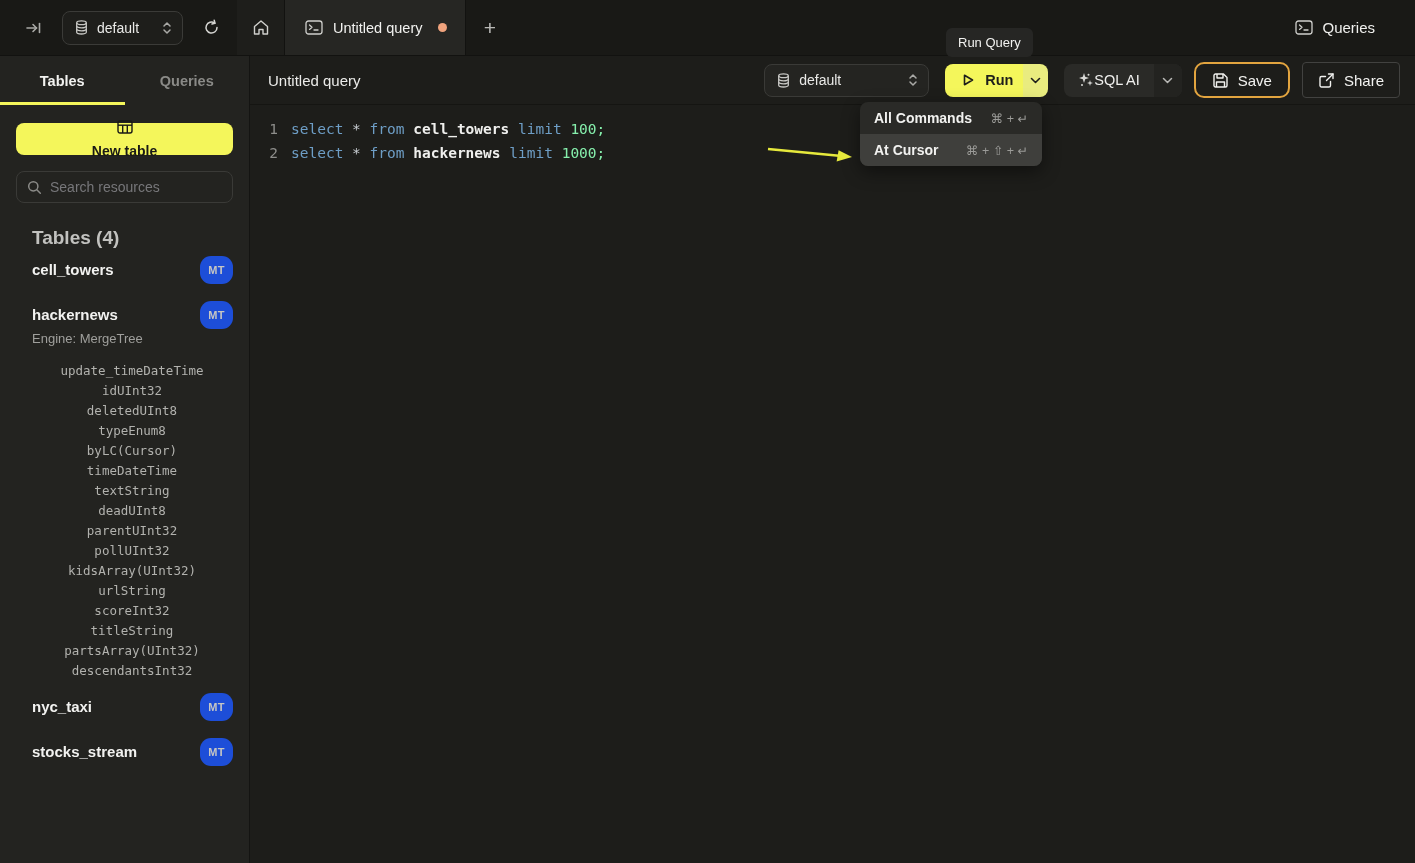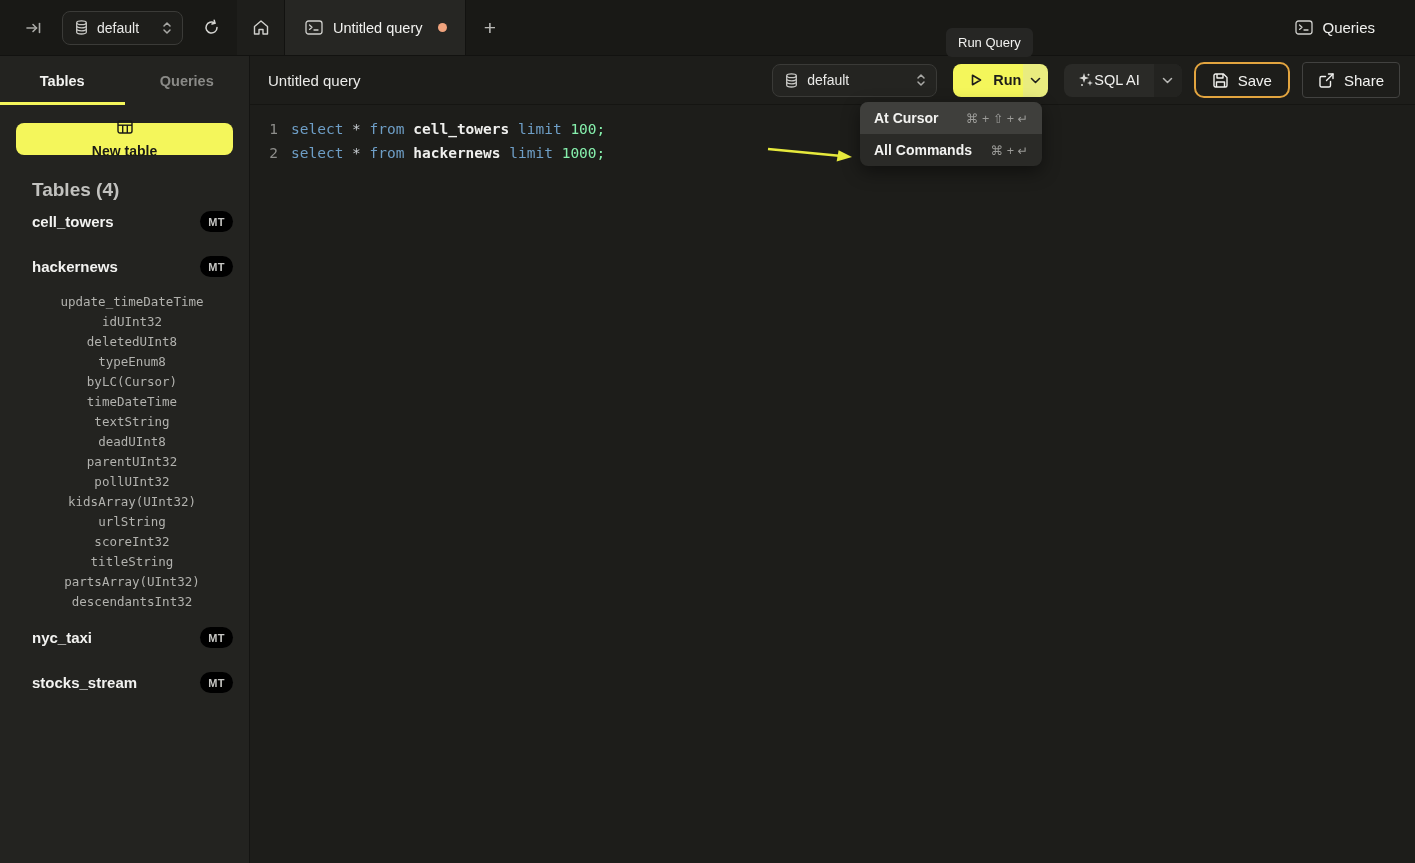--- a/index.html
+++ b/index.html
@@ -43,39 +43,39 @@
   .search-wrap { margin:16px 16px 0 16px; height:32px; border:1px solid #3a3a37; border-radius:8px;
     display:flex; align-items:center; gap:8px; padding:0 10px; }
   .search-wrap input { background:transparent; border:none; outline:none; color:#d8d8d5;
     font-size:14px; width:100%; font-family:inherit; }
   .search-wrap input::placeholder { color:#77777a; }
   .section-title { margin:24px 0 0 32px; font-size:19px; font-weight:600; color:#c2c2bf; }
   .tables-list { margin-top:4px; }
   .table-row { display:flex; align-items:center; justify-content:space-between; height:33px;
     padding:0 16px 0 32px; cursor:pointer; }
   .table-name { font-size:15px; font-weight:600; color:#f2f2f0; }
-  .mt-badge { width:33px; height:21px; border-radius:11px; background:#000000; color:#c6c6c3;
+  .mt-badge { width:33px; height:28px; border-radius:11px; background:#1d4ed8; color:#c6c6c3;
     font-size:11px; font-weight:700; display:flex; align-items:center; justify-content:center; letter-spacing:.3px; }
   .engine-line { padding:0 16px 6px 32px; font-size:13px; color:#9f9f9c; }
   .columns-list { padding:8px 0 10px 0; }
   .column-row { display:flex; align-items:center; justify-content:center; height:20px;
     padding:0 17px 0 32px; font-family:"DejaVu Sans Mono","Liberation Mono",monospace;
     font-size:12.5px; color:#b2b2ae; cursor:pointer; }
   .gap-row { height:12px; }
 
   
   .content-toolbar { height:49px; flex:0 0 auto; display:flex; align-items:center;
     padding:0 15px 0 18px; border-bottom:1px solid #151512; background:#1d1d1a; }
   .doc-title { font-size:15px; color:#ebebe9; }
   .toolbar-right { margin-left:auto; display:flex; align-items:center; }
   .tb-db-select { display:flex; align-items:center; gap:9px; height:33px; width:165px; padding:0 10px 0 12px;
     border:1px solid #3a3a37; border-radius:8px; background:#242421; cursor:pointer; }
   .tb-db-select .db-label { font-size:14px; color:#e9e9e7; flex:1; }
   .run-split { display:flex; margin-left:16px; height:33px; border-radius:8px; overflow:hidden; cursor:pointer; }
-  .run-main { display:flex; align-items:center; gap:10px; padding:0 2px 0 16px; background:#f4f65b; }
+  .run-main { display:flex; align-items:center; gap:10px; padding:0 10px 0 16px; background:#f4f65b; }
   .run-main .run-label { font-size:14.5px; font-weight:600; color:#1e1e1a; }
   .run-caret { width:25px; display:flex; align-items:center; justify-content:center; background:#e9ec7f; }
   .sqlai-btn { display:flex; align-items:stretch; margin-left:16px; height:33px; border-radius:8px;
     overflow:hidden; background:#2a2a27; cursor:pointer; }
   .sqlai-main { display:flex; align-items:center; padding:0 14px; }
   .sqlai-main .sqlai-label { font-size:14.5px; font-weight:500; color:#f0f0ee; }
   .sqlai-caret { width:28px; display:flex; align-items:center; justify-content:center; background:#232320; }
   .save-btn { display:flex; align-items:center; gap:9px; margin-left:12px; height:36px; padding:8px 16px;
     border:2px solid #e2a43f; border-radius:10px; background:transparent; color:#f2f2f0;
     font-size:15px; font-weight:500; cursor:pointer; font-family:inherit; }
@@ -199,31 +199,41 @@
         <span>
           <svg width="16" height="14" viewBox="0 0 16 14" fill="none" stroke="#191916" stroke-width="1.4" stroke-linejoin="round">
             <rect x="1" y="1" width="14" height="12" rx="2"></rect>
             <line x1="1" y1="5.2" x2="15" y2="5.2"></line>
             <line x1="5.7" y1="5.2" x2="5.7" y2="13"></line>
             <line x1="10.3" y1="5.2" x2="10.3" y2="13"></line>
           </svg>
         </span>
         <span>New table</span>
       </button>
+      <div class="search-wrap">
+        <span>
+          <svg width="15" height="15" viewBox="0 0 15 15" fill="none" stroke="#8a8a87" stroke-width="1.5" stroke-linecap="round">
+            <circle cx="6.3" cy="6.3" r="4.6"></circle>
+              <line x1="9.8" y1="9.8" x2="13.3" y2="13.3"></line>
+          </svg>
+        </span>
+        <input type="text" placeholder="Search resources" style="">
+      </div>
       <div class="section-title">Tables (4)</div>
       <div class="tables-list">
           <div class="table-row">
             <span class="table-name">cell_towers</span>
             <span class="mt-badge">MT</span>
           </div>
           <div class="gap-row"></div>
           <div class="table-row">
             <span class="table-name">hackernews</span>
             <span class="mt-badge">MT</span>
           </div>
+          <div class="engine-line">Engine: MergeTree</div>
           <div class="columns-list">
             <div class="column-row">
               <span class="col-name">update_time</span>
               <span class="col-type">DateTime</span>
             </div>
             <div class="column-row">
               <span class="col-name">id</span>
               <span class="col-type">UInt32</span>
             </div>
             <div class="column-row">
@@ -390,27 +400,27 @@
           </div>
       </div>
     </div>
   </div>
 
   <div class="tooltip">
     <span>Run Query</span>
   </div>
 
   <div class="run-menu">
+      <div class="menu-item">
+        <span class="mi-label">All Commands</span>
+        <span class="mi-short">⌘ + ↵</span>
+      </div>
       <div class="menu-item highlighted">
         <span class="mi-label">At Cursor</span>
         <span class="mi-short">⌘ + ⇧ + ↵</span>
-      </div>
-      <div class="menu-item">
-        <span class="mi-label">All Commands</span>
-        <span class="mi-short">⌘ + ↵</span>
       </div>
     </div>
 
   <div class="anno-arrow">
     <svg width="100" height="26" viewBox="0 0 100 26">
       <line x1="8" y1="9" x2="79" y2="15.7" stroke="#e6e93c" stroke-width="2.6"></line>
       <polygon points="92,17 76.6,21.6 78.6,10.2" fill="#e6e93c"></polygon>
     </svg>
   </div>
 

